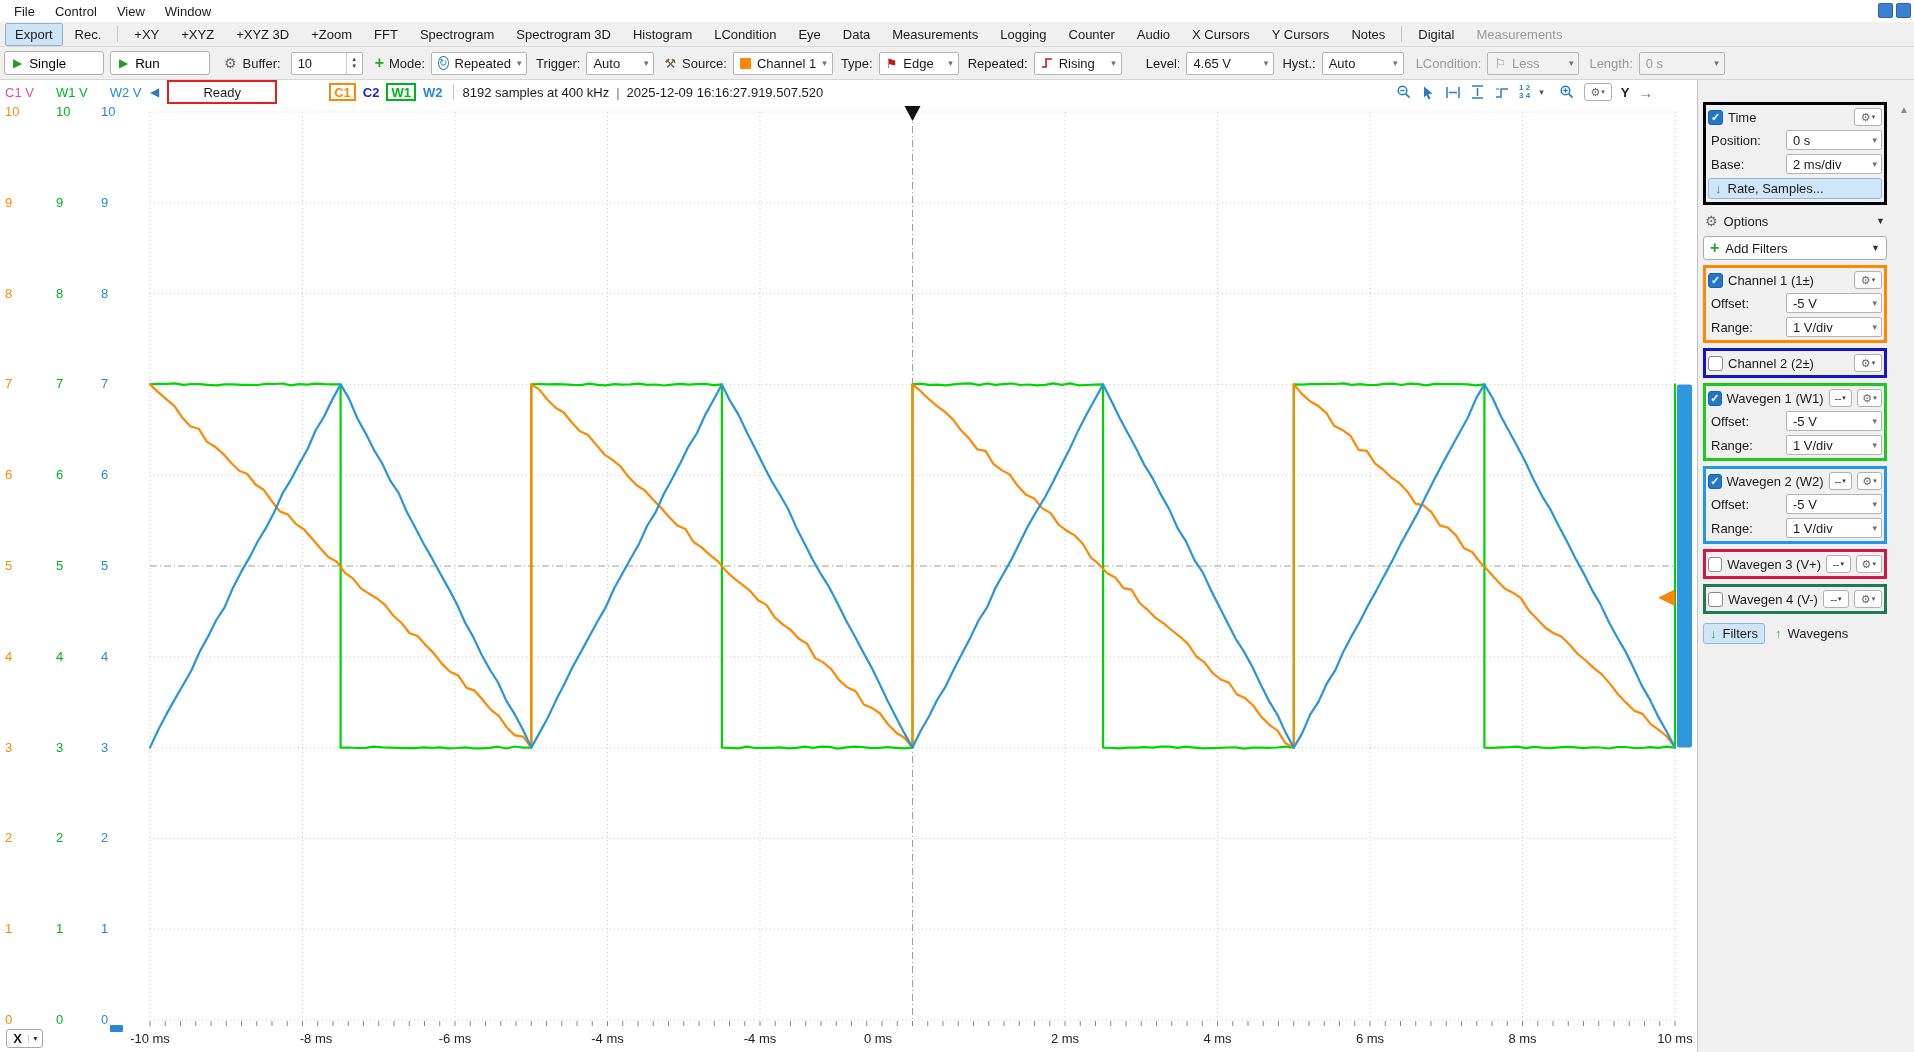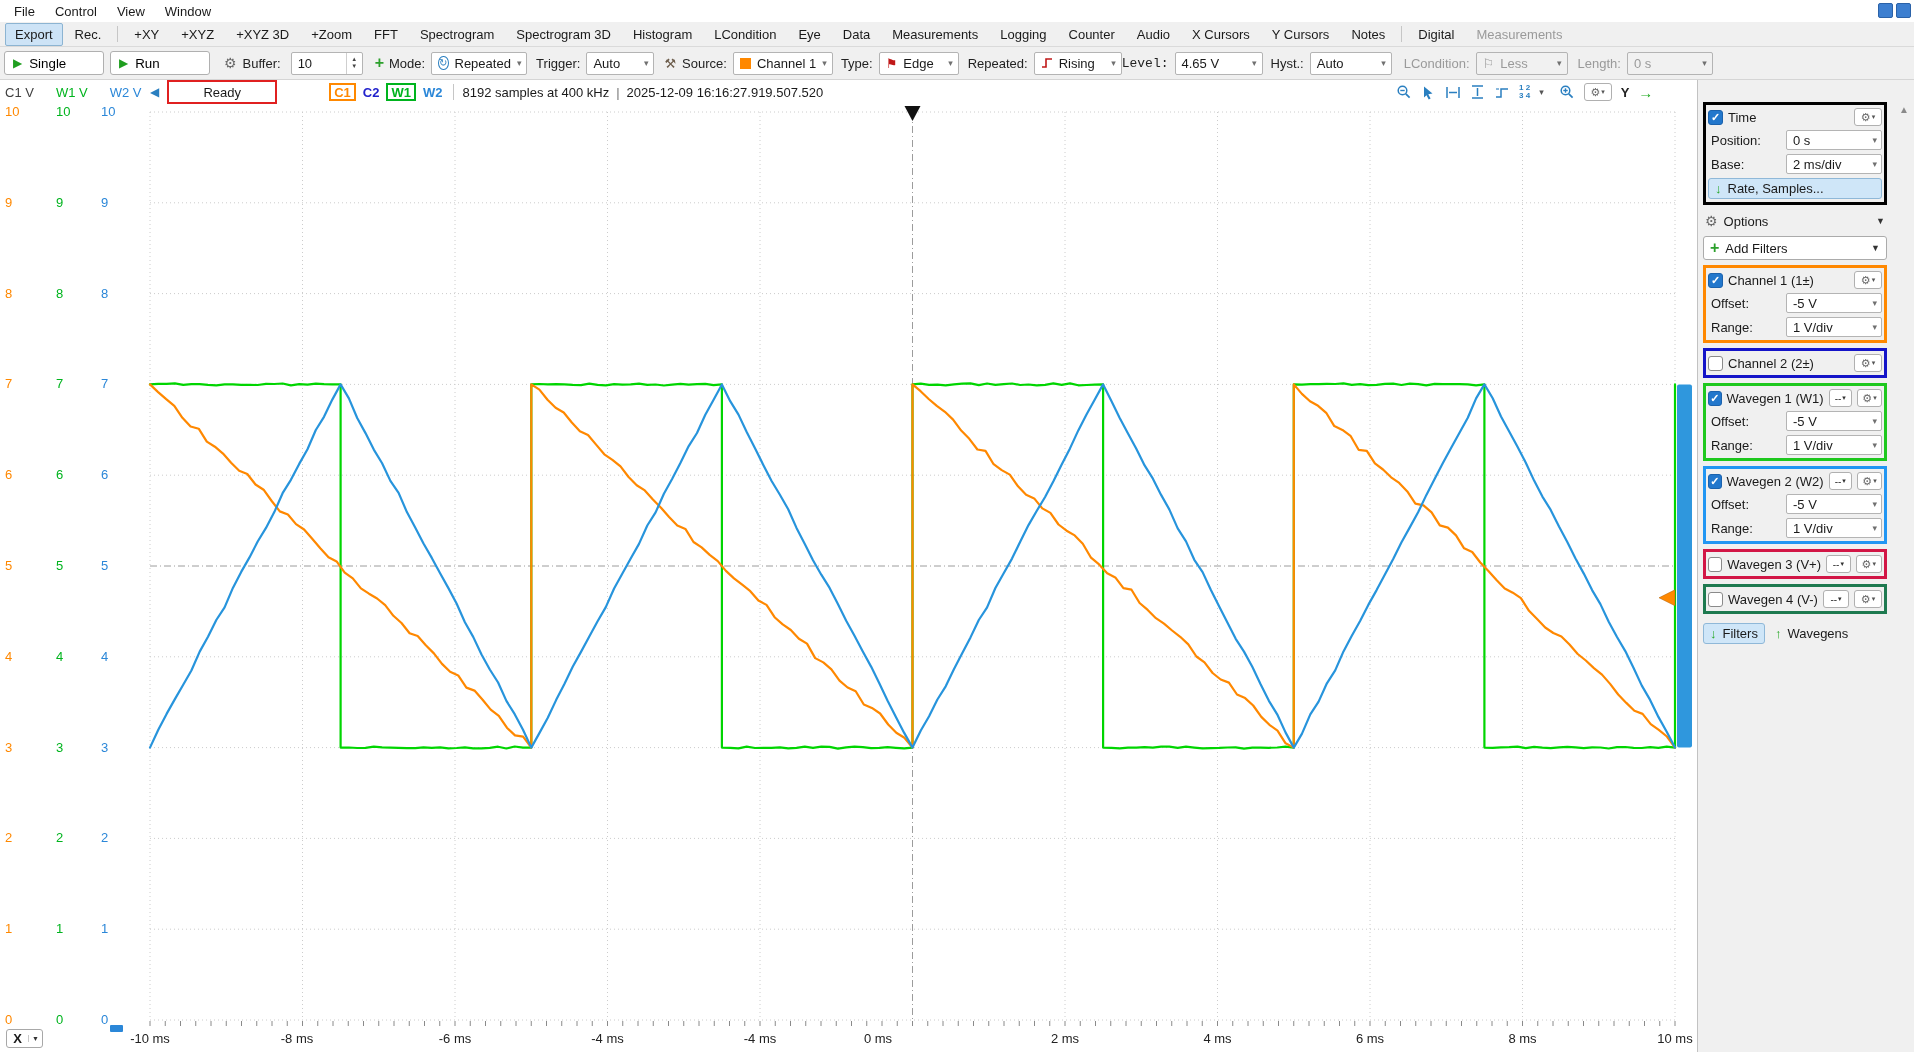--- a/index.html
+++ b/index.html
@@ -178,21 +178,21 @@
     <span class="caret">▾</span>
   </span>
   <span class="lbl" style="margin-left:9px;">Repeated:</span>
   <span class="combo" style="margin-left:6px;width:88px;">
     <svg width="12" height="12" viewBox="0 0 12 12">
         <path d="M1,10 H5 V2 H11" stroke="#c01818" stroke-width="1.6" fill="none"></path>
       </svg>
     <span>Rising</span>
     <span class="caret">▾</span>
   </span>
-  <span class="lbl" style="margin-left:0;font-family:Liberation Mono, monospace;">Level:</span>
+  <span class="lbl" style="margin-left:24px;">Level:</span>
   <span class="combo" style="margin-left:6px;width:88px;">
     <span>4.65 V</span>
     <span class="caret">▾</span>
   </span>
   <span class="lbl" style="margin-left:8px;">Hyst.:</span>
   <span class="combo" style="margin-left:6px;width:82px;">
     <span>Auto</span>
     <span class="caret">▾</span>
   </span>
   <span class="lbl gray" style="margin-left:12px;">LCondition:</span>
@@ -203,21 +203,21 @@
   </span>
   <span class="lbl gray" style="margin-left:10px;">Length:</span>
   <span class="combo disabled" style="margin-left:6px;width:86px;">
     <span>0 s</span>
     <span class="caret">▾</span>
   </span>
 </div>
 
 <div class="statusrow">
   <div class="axis-headers" id="yheads">
-      <span style="color: #404040;">C1 V</span>
+      <span style="color: #ec4899;">C1 V</span>
       <span style="color: rgb(0, 180, 30);">W1 V</span>
       <span style="color: rgb(43, 135, 216);">W2 V</span>
     </div>
   <span class="back-ar">◀</span>
   <div class="ready-box">
       <span>Ready</span>
     </div>
   <div id="chanbadges" style="display:flex;align-items:center;margin-left:48px;">
       <div class="chanbadge" style="color: rgb(255, 136, 0); border: 2px solid rgb(255, 136, 0);">C1</div>
       <div class="chanbadge" style="color: rgb(34, 34, 204);">C2</div>
@@ -439,21 +439,21 @@
     <span class="ynum" style="left: 101px; top: 467.2px; color: rgb(43, 135, 216);">6</span>
     <span class="ynum" style="left: 101px; top: 558px; color: rgb(43, 135, 216);">5</span>
     <span class="ynum" style="left: 101px; top: 648.8px; color: rgb(43, 135, 216);">4</span>
     <span class="ynum" style="left: 101px; top: 739.6px; color: rgb(43, 135, 216);">3</span>
     <span class="ynum" style="left: 101px; top: 830.4px; color: rgb(43, 135, 216);">2</span>
     <span class="ynum" style="left: 101px; top: 921.2px; color: rgb(43, 135, 216);">1</span>
     <span class="ynum" style="left: 101px; top: 1012px; color: rgb(43, 135, 216);">0</span>
   </div>
 <div id="xlabs">
     <span class="xlab" style="left: 150px;">-10 ms</span>
-    <span class="xlab" style="left: 297px;">-8 ms</span>
+    <span class="xlab" style="left: 316px;">-8 ms</span>
     <span class="xlab" style="left: 455px;">-6 ms</span>
     <span class="xlab" style="left: 607.5px;">-4 ms</span>
     <span class="xlab" style="left: 760px;">-4 ms</span>
     <span class="xlab" style="left: 878px;">0 ms</span>
     <span class="xlab" style="left: 1065px;">2 ms</span>
     <span class="xlab" style="left: 1217.5px;">4 ms</span>
     <span class="xlab" style="left: 1370px;">6 ms</span>
     <span class="xlab" style="left: 1522.5px;">8 ms</span>
     <span class="xlab" style="left: 1675px;">10 ms</span>
   </div>

